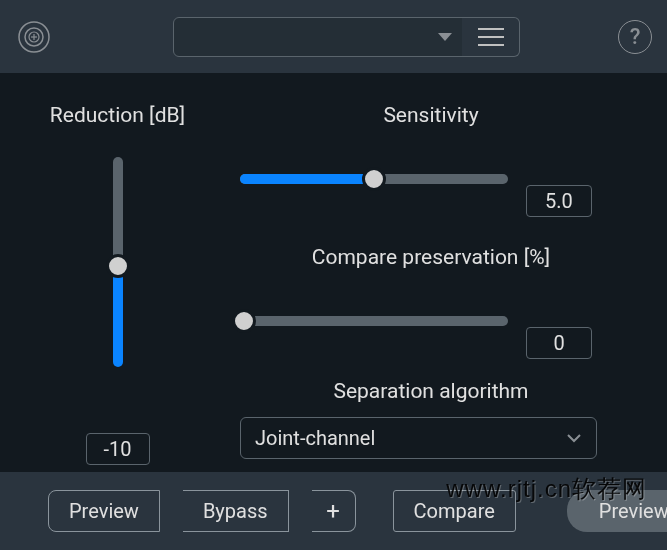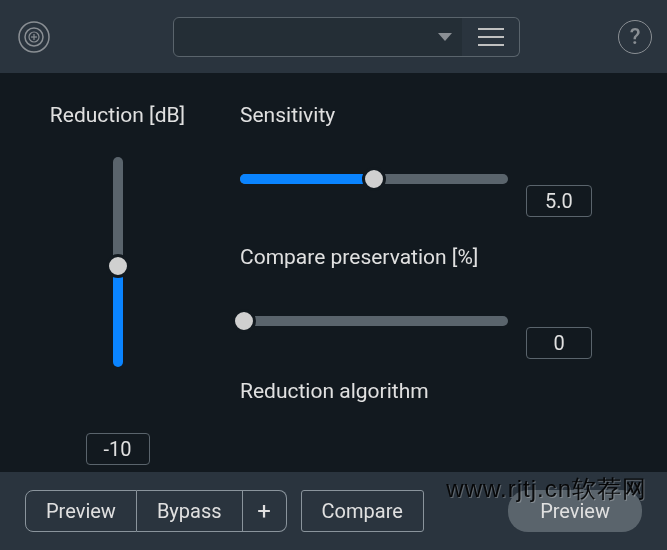--- a/index.html
+++ b/index.html
@@ -6,21 +6,21 @@
 body { width: 667px; height: 550px; background: #12191f; font-family: -apple-system, BlinkMacSystemFont, "Segoe UI", Roboto, sans-serif; color: #d0d0d0; overflow: hidden; }
 
 .topbar { height: 73px; background: #2a343e; display: flex; align-items: center; padding: 0 15px; }
 .logo { width: 38px; height: 38px; display: flex; align-items: center; justify-content: center; }
 .preset-dropdown { margin-left: 120px; width: 290px; height: 40px; background: #242e36; border: 1px solid #5a646c; border-radius: 6px; display: flex; align-items: center; justify-content: flex-end; padding-right: 10px; }
 .hamburger-btn { width: 58px; height: 40px; border: 1px solid #5a646c; border-left: none; border-radius: 0 6px 6px 0; background: #2a343e; display: flex; flex-direction: column; align-items: center; justify-content: center; gap: 6px; margin-left: -1px; }
 .preset-dropdown { border-radius: 6px 0 0 6px; }
 .hamburger-btn span { width: 26px; height: 2px; background: #c0c0c0; }
 .help-btn { margin-left: auto; width: 34px; height: 34px; border: 1.5px solid #8a8f94; border-radius: 50%; display: flex; align-items: center; justify-content: center; color: #8a8f94; font-size: 22px; font-weight: 500; }
 
-.main { padding: 30px 45px 20px 45px; display: flex; gap: 50px; }
+.main { padding: 30px 45px 20px 45px; display: flex; gap: 50px; text-align: center; }
 
 .reduction-col { width: 145px; display: flex; flex-direction: column; align-items: center; }
 .reduction-label { font-size: 21px; color: #e0e0e0; margin-bottom: 30px; white-space: nowrap; }
 .vslider { position: relative; width: 10px; height: 210px; margin-bottom: 22px; }
 .vslider-track-top { position: absolute; top: 0; width: 10px; height: 108px; background: #5a646c; border-radius: 5px 5px 0 0; }
 .vslider-track-bot { position: absolute; top: 108px; width: 10px; height: 102px; background: #0a84ff; border-radius: 0 0 5px 5px; }
 .vslider-thumb { position: absolute; top: 97px; left: -7px; width: 24px; height: 24px; background: #d0d0d0; border: 3px solid #12191f; border-radius: 50%; }
 .value-box { width: 64px; height: 32px; background: #12191f; border: 1px solid #5a646c; border-radius: 4px; display: flex; align-items: center; justify-content: center; font-size: 20px; color: #e0e0e0; margin-top: 44px; }
 
 .right-col { flex: 1; display: flex; flex-direction: column; }
@@ -34,21 +34,21 @@
 .hslider.sens .hslider-track-fill { width: 50%; }
 .hslider.sens .hslider-thumb { left: calc(50% - 12px); }
 .hslider.amb .hslider-track-fill { width: 0; }
 .hslider.amb .hslider-thumb { left: -8px; }
 .value-box.wide { width: 66px; }
 
 .algo-select { width: 357px; height: 42px; background: #12191f; border: 1px solid #5a646c; border-radius: 6px; display: flex; align-items: center; padding: 0 14px; font-size: 20px; color: #e0e0e0; justify-content: space-between; }
 
 .footer { position: absolute; bottom: 0; left: 0; right: 0; height: 78px; background: #2a343e; display: flex; align-items: center; padding: 0 25px; gap: 14px; }
 .btn-group { display: flex; }
-.btn { height: 42px; background: transparent; border: 1px solid #8a949c; color: #e0e0e0; font-size: 20px; padding: 0 20px; display: flex; align-items: center; justify-content: center; }
+.btn { height: 42px; background: transparent; border: 1px solid #8a949c; color: #e0e0e0; font-size: 20px; padding: 0 20px; display: flex; align-items: center; justify-content: center; margin-left: 23px; }
 .btn.first { border-radius: 8px 0 0 8px; }
 .btn.mid { border-left: none; }
 .btn.last { border-radius: 0 8px 8px 0; border-left: none; width: 44px; padding: 0; font-size: 24px; }
 .btn.solo { border-radius: 3px; }
 .btn.render { border-radius: 20px; background: #5a646c; border: none; padding: 0 32px; position: relative; }
 .spacer { flex: 1; }
 .watermark { position: absolute; right: 20px; bottom: 45px; color: rgba(0,0,0,0.9); font-size: 24px; font-weight: 400; text-shadow: 1px 1px 0px rgba(255,255,255,0.25); pointer-events: none; letter-spacing: 1px; font-family: "Microsoft YaHei", sans-serif; }
 
 .chev-down { width: 0; height: 0; border-left: 7px solid transparent; border-right: 7px solid transparent; border-top: 8px solid #8a8f94; }
 </style>
@@ -102,21 +102,27 @@
     <div class="param-label">Compare preservation [%]</div>
     <div class="hslider-row tight">
       <div class="hslider amb">
         <div class="hslider-track-bg"></div>
         <div class="hslider-track-fill"></div>
         <div class="hslider-thumb"></div>
       </div>
       <div class="value-box wide">0</div>
     </div>
 
-    <div class="param-label">Reduction algorithm</div>
+    <div class="param-label">Separation algorithm</div>
+    <div class="algo-select">
+      <span>Joint-channel</span>
+      <svg width="16" height="10" viewBox="0 0 16 10">
+        <path d="M2 2 L8 8 L14 2" fill="none" stroke="#8a8f94" stroke-width="2"></path>
+      </svg>
+    </div>
   </div>
 </div>
 
 <div class="footer">
   <div class="btn-group">
     <div class="btn first">Preview</div>
     <div class="btn mid">Bypass</div>
     <div class="btn last">+</div>
   </div>
   <div class="btn solo">Compare</div>

